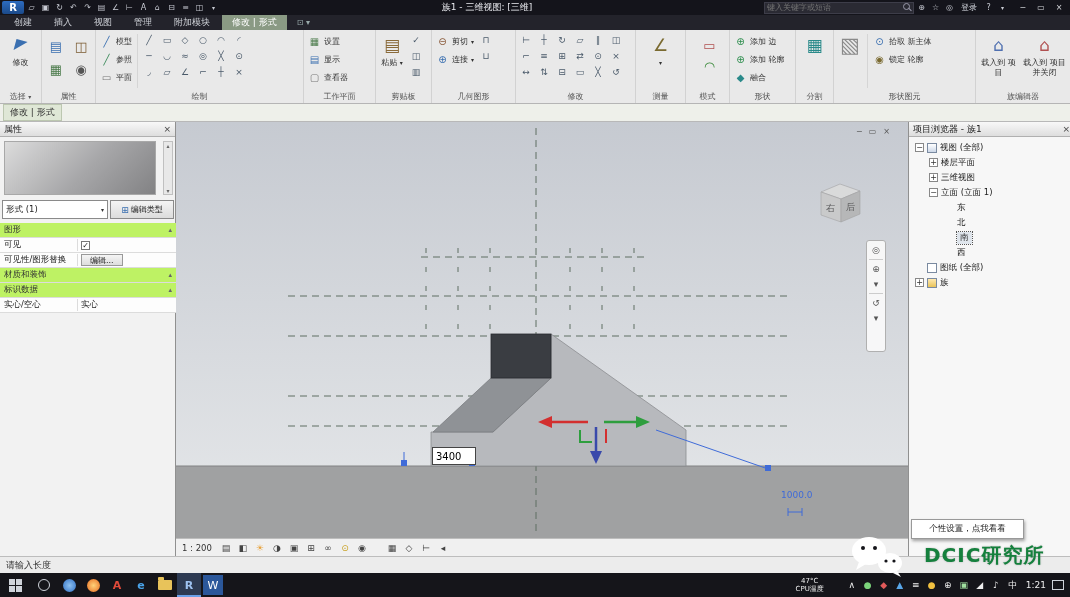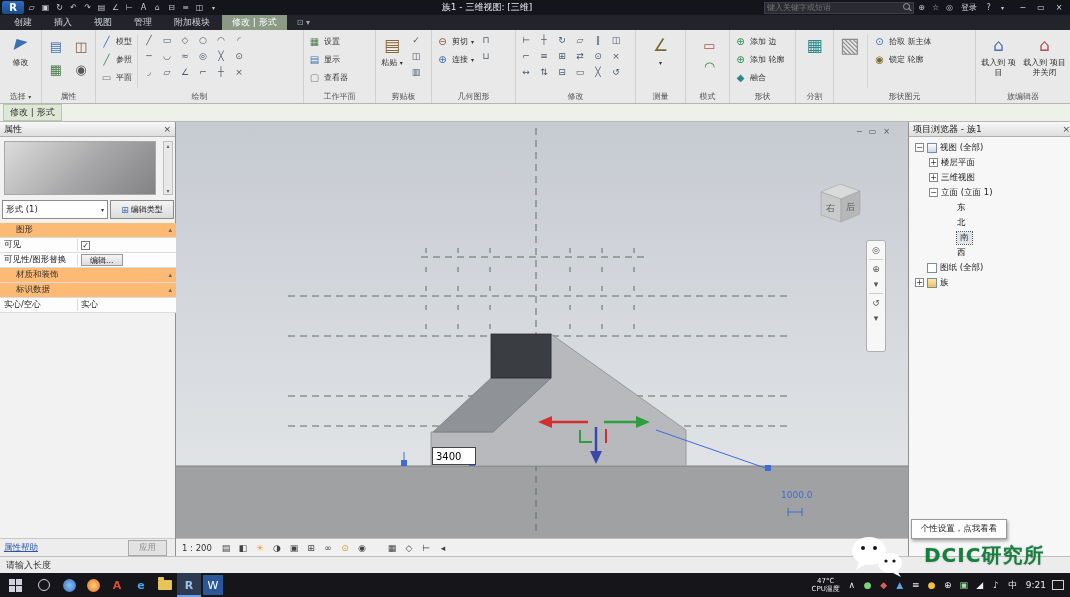--- a/index.html
+++ b/index.html
@@ -62,21 +62,21 @@
 .pclose{margin-left:auto;font-size:9px;color:#444}
 .preview{position:absolute;left:4px;top:19px;width:152px;height:54px;border:1px solid #a8a8a8;background:linear-gradient(135deg,#dcdcdc 0%,#a6a6a8 55%,#828284 100%)}
 .pscroll{position:absolute;right:2px;top:19px;width:10px;height:54px;background:#e8e8e8;border:1px solid #c0c0c0;display:flex;flex-direction:column;justify-content:space-between;align-items:center;font-size:6px;color:#666}
 .typerow{position:absolute;left:2px;top:78px;width:172px;height:19px;display:flex;gap:2px}
 .typesel{flex:1;background:#fff;border:1px solid #8a8a8a;display:flex;align-items:center;padding:0 3px;font-size:8.5px}
 .typesel .dar{margin-left:auto;color:#333}
 .edittype{width:64px;background:linear-gradient(#f4f4f4,#dcdcdc);border:1px solid #8a8a8a;display:flex;align-items:center;justify-content:center;gap:2px;font-size:8px}
 .eticon{color:#3a6fb0;font-size:9px}
 .pgrid{position:absolute;left:0;top:101px;width:176px}
 .prow{display:flex;height:15px;border-bottom:1px solid #dcdcdc;background:#fdfdfd;font-size:8.5px;align-items:center}
-.prow.sec{background:#fdba74;color:#333;padding-left:16px}
+.prow.sec{background:#bef264;color:#333;padding-left:4px}
 .plab{width:78px;padding-left:4px;border-right:1px solid #dcdcdc;overflow:hidden;white-space:nowrap}
 .pval{flex:1;padding-left:3px;display:flex;align-items:center;overflow:hidden;white-space:nowrap}
 .collapse{margin-left:auto;padding-right:4px;font-size:7px;color:#666}
 .cbx{width:9px;height:9px;border:1px solid #777;background:#fff;font-size:8px;line-height:8px;text-align:center;color:#222}
 .editbtn{border:1px solid #999;background:linear-gradient(#f5f5f5,#ddd);padding:0 8px;font-size:8px;height:12px;line-height:11px}
 .pfoot{position:absolute;left:0;bottom:0;width:175px;height:18px;border-top:1px solid #c8c8c8;background:#ededed;display:flex;align-items:center;padding:0 4px}
 .phelp{color:#2a56b0;text-decoration:underline;font-size:8.5px}
 .papply{margin-left:auto;margin-right:4px;border:1px solid #aaa;background:#e2e2e2;color:#888;padding:1px 10px;font-size:8.5px}
 
 
@@ -107,29 +107,29 @@
 
 .taskbar{position:absolute;top:573px;left:0;right:0;height:24px;background:#15151a;display:flex;align-items:center;color:#eee}
 .winlogo{display:grid;grid-template-columns:6px 6px;grid-template-rows:6px 6px;gap:1px;margin:0 9px}
 .winlogo i{background:#cfd3da}
 .cortana{width:12px;height:12px;border:1px solid #cfd3da;border-radius:50%;margin:0 7px}
 .tapp{width:24px;height:24px;display:flex;align-items:center;justify-content:center;font-size:11px}
 .tapp.active{background:#2d3a52;box-shadow:inset 0 -2px 0 #6aa0e8}
 .appdot{width:13px;height:13px;border-radius:50%}
 .folderic{width:14px;height:10px;background:#e8c35a;border-radius:1px;position:relative}
 .folderic::before{content:"";position:absolute;top:-3px;left:0;width:6px;height:3px;background:#e8c35a;border-radius:1px 1px 0 0}
-.ttemp{font-size:7px;line-height:1.15;text-align:center;margin:0 6px;color:#eee}
+.ttemp{font-size:7px;line-height:1.15;text-align:center;margin:0 22px;color:#eee}
 .tray{display:flex;align-items:center;gap:4px}
 .tri{font-size:9px;width:12px;text-align:center}
 .ttime{font-size:9px;margin:0 6px}
 .ime{font-size:9px;width:14px;text-align:center}
 .actionc{width:12px;height:10px;border:1px solid #cfd3da;margin-right:6px}
 
 
-.tooltip{position:absolute;left:911px;top:519px;width:96px;height:20px;background:#fff;border:1px solid #999;box-shadow:1px 2px 3px rgba(0,0,0,.35);font-size:8.5px;display:flex;align-items:center;justify-content:center;color:#222;z-index:50;white-space:nowrap}
+.tooltip{position:absolute;left:911px;top:519px;width:113px;height:20px;background:#fff;border:1px solid #999;box-shadow:1px 2px 3px rgba(0,0,0,.35);font-size:8.5px;display:flex;align-items:center;justify-content:center;color:#222;z-index:50;white-space:nowrap}
 .watermark{position:absolute;left:924px;top:542px;font-size:20px;font-weight:bold;color:#15803d;z-index:60;letter-spacing:1px;white-space:nowrap;text-shadow:0 0 2px rgba(0,0,0,.25)}
 .wechat{position:absolute;left:845px;top:533px;z-index:60}
 </style>
 </head>
 <body>
 
 <div class="app">
 
   <div class="titlebar">
     <div class="app-logo">R</div>
@@ -456,24 +456,20 @@
             <span class="collapse">▴</span>
           </div>
         <div class="prow sec">
             <span>标识数据</span>
             <span class="collapse">▴</span>
           </div>
         <div class="prow">
           <span class="plab">实心/空心</span>
           <span class="pval">实心</span>
         </div>
-      </div>
-      <div class="pfoot">
-        <span class="phelp">属性帮助</span>
-        <span class="papply">应用</span>
       </div>
     </div>
 
     <div class="viewport">
       <svg viewBox="0 0 732 416" width="732" height="416">
         <defs>
           <linearGradient id="sky" x1="0" y1="0" x2="0" y2="1">
             <stop offset="0" stop-color="#c6cad1"></stop>
             <stop offset="1" stop-color="#e6e8ea"></stop>
           </linearGradient>
@@ -658,21 +654,21 @@
       <span class="tri" style="color:#e05a5a">◆</span>
       <span class="tri" style="color:#58a6e8">▲</span>
       <span class="tri">≡</span>
       <span class="tri" style="color:#f0c040">●</span>
       <span class="tri">⊕</span>
       <span class="tri" style="color:#9fe09f">▣</span>
       <span class="tri">◢</span>
       <span class="tri">♪</span>
       <span class="ime">中</span>
     </div>
-    <span class="ttime">9:21</span>
+    <span class="ttime">1:21</span>
     <span class="actionc"></span>
   </div>
 
   <div class="tooltip">个性设置，点我看看</div>
   <div class="wechat">
     <svg width="62" height="46">
       <ellipse cx="24" cy="18" rx="17" ry="14" fill="#fff"></ellipse>
       <polygon points="14,29 11,37 21,31" fill="#fff"></polygon>
       <circle cx="18" cy="15" r="2" fill="#15151a"></circle>
       <circle cx="30" cy="15" r="2" fill="#15151a"></circle>

